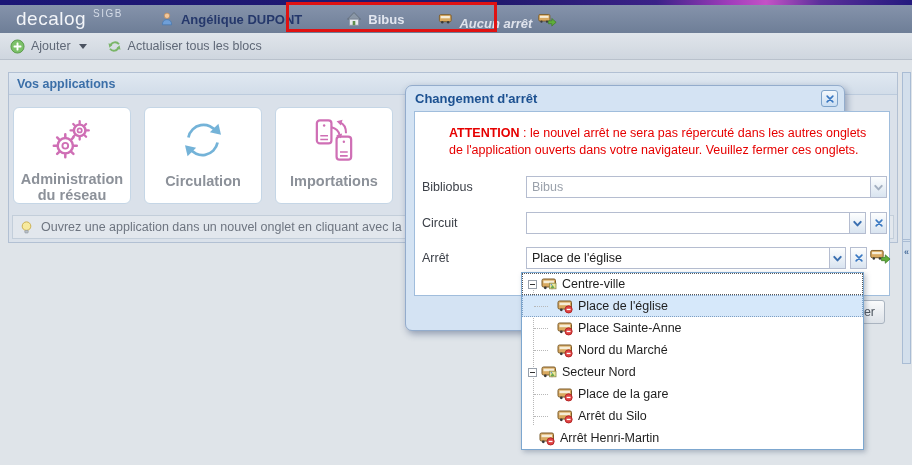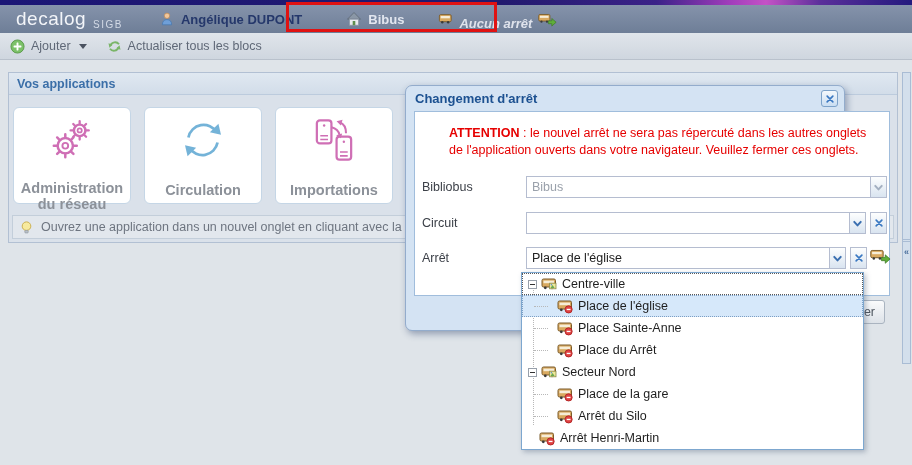--- a/index.html
+++ b/index.html
@@ -11,21 +11,21 @@
   }
   svg { display:block; }
 
   
   .top-strip { position:absolute; left:0; top:0; width:912px; height:5px; z-index:3;
     background:linear-gradient(90deg,#1b1676 0%,#221a6e 55%,#3b2288 72%,#a13dbb 80%,#c452c6 84%,#5a2f9a 90%,#241a7e 100%); }
 
   
   .header { position:absolute; left:0; top:5px; width:912px; height:28px; z-index:3;
     background:linear-gradient(#8593ab,#6e7e97); display:flex; align-items:center; }
-  .logo { margin-left:16px; display:flex; align-items:flex-end; cursor:default; }
+  .logo { margin-left:16px; display:flex; align-items:flex-start; cursor:default; }
   .logo .brand { color:#f3f5f9; font-size:19px; letter-spacing:.5px; }
   .logo .suffix { color:#d3dae6; font-size:10px; letter-spacing:1.5px; margin-left:7px; }
   .hgroup { display:flex; align-items:center; gap:6px; }
   .user-group { margin-left:36px; }
   .user-name { color:#25386b; font-weight:bold; font-size:13px; }
   .site-group { margin-left:44px; }
   .site-label { color:#e2e6ef; font-weight:bold; font-size:13px; }
   .stop-group { margin-left:34px; }
   .stop-label { color:#dfe3ec; font-weight:bold; font-style:italic; font-size:13px;margin-top:8px; }
   .annotation-box { position:absolute; left:286px; top:2px; width:211px; height:30px;
@@ -42,21 +42,21 @@
   
   .apps-panel { position:absolute; left:8px; top:72px; width:890px; height:171px; z-index:2;
     background:#dae1ea; border:1px solid #b2c0d3; }
   .apps-title { height:22px; line-height:22px; padding-left:8px;
     background:linear-gradient(#e0e8f1,#d2dde9); border-bottom:1px solid #bccbdd;
     color:#3b6fa8; font-weight:bold; font-size:12.5px; }
   .cards { display:flex; gap:13px; padding:12px 0 0 4px; }
   .card { width:118px; height:97px; background:#fff; border:1px solid #c5d6e6; border-radius:6px;
     display:flex; flex-direction:column; align-items:center; cursor:pointer; }
   .card .cicon { flex:0 0 52px; display:flex; align-items:flex-end; justify-content:center; padding-top:8px; }
-  .card .clabel { margin-top:18px; text-align:center; color:#8c9199; font-weight:bold;
+  .card .clabel { margin-top:9px; text-align:center; color:#8c9199; font-weight:bold;
     font-size:14.5px; line-height:1.12; padding:0 4px; }
   .tip-bar { position:absolute; left:3px; bottom:3px; width:882px; height:24px;
     background:#e2e7ed; border:1px solid #c3ceda; display:flex; align-items:center; gap:7px;
     padding-left:6px; color:#6e7580; font-size:12.5px; white-space:nowrap; overflow:hidden; }
 
   
   .right-strip { position:absolute; left:902px; top:72px; width:9px; height:292px; z-index:2;
     background:#d3dfec; border:1px solid #a9bcd4; }
   .right-strip .sep { position:absolute; left:0; right:0; top:166px; height:3px;
     border-top:1px solid #a9bcd4; border-bottom:1px solid #a9bcd4; }
@@ -406,21 +406,21 @@
         </svg>
       </span>
     <span class="tlabel">Place Sainte-Anne</span>
   </div>
   <div class="trow child">
     <span class="ticon">
         <svg width="16" height="16">
           <use href="#i-bus-stop"></use>
         </svg>
       </span>
-    <span class="tlabel">Place du Arrêt</span>
+    <span class="tlabel">Nord du Marché</span>
   </div>
   <div class="trow group">
     <span class="expander"></span>
     <span class="ticon">
         <svg width="16" height="16">
           <use href="#i-bus-group"></use>
         </svg>
       </span>
     <span class="tlabel">Secteur Nord</span>
   </div>

